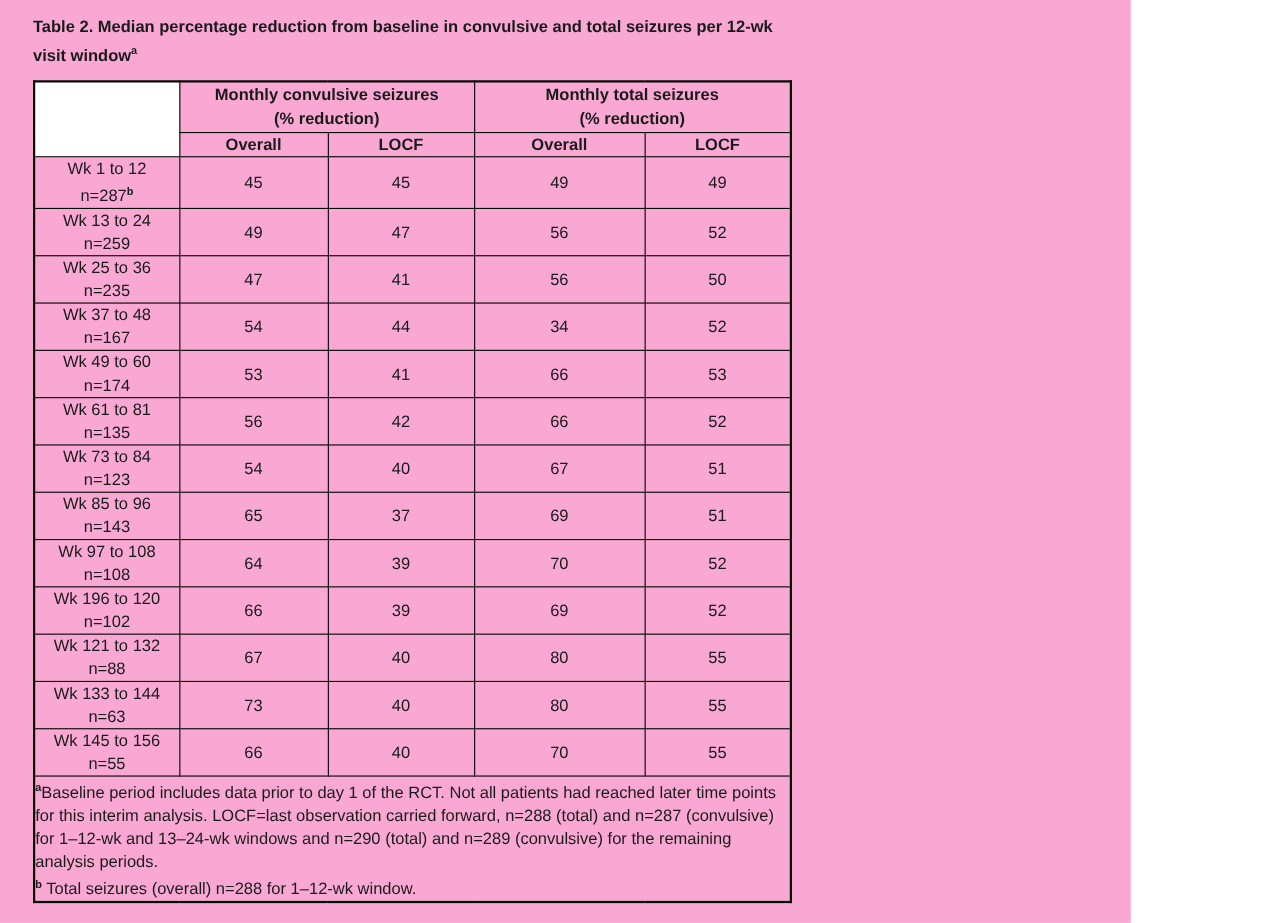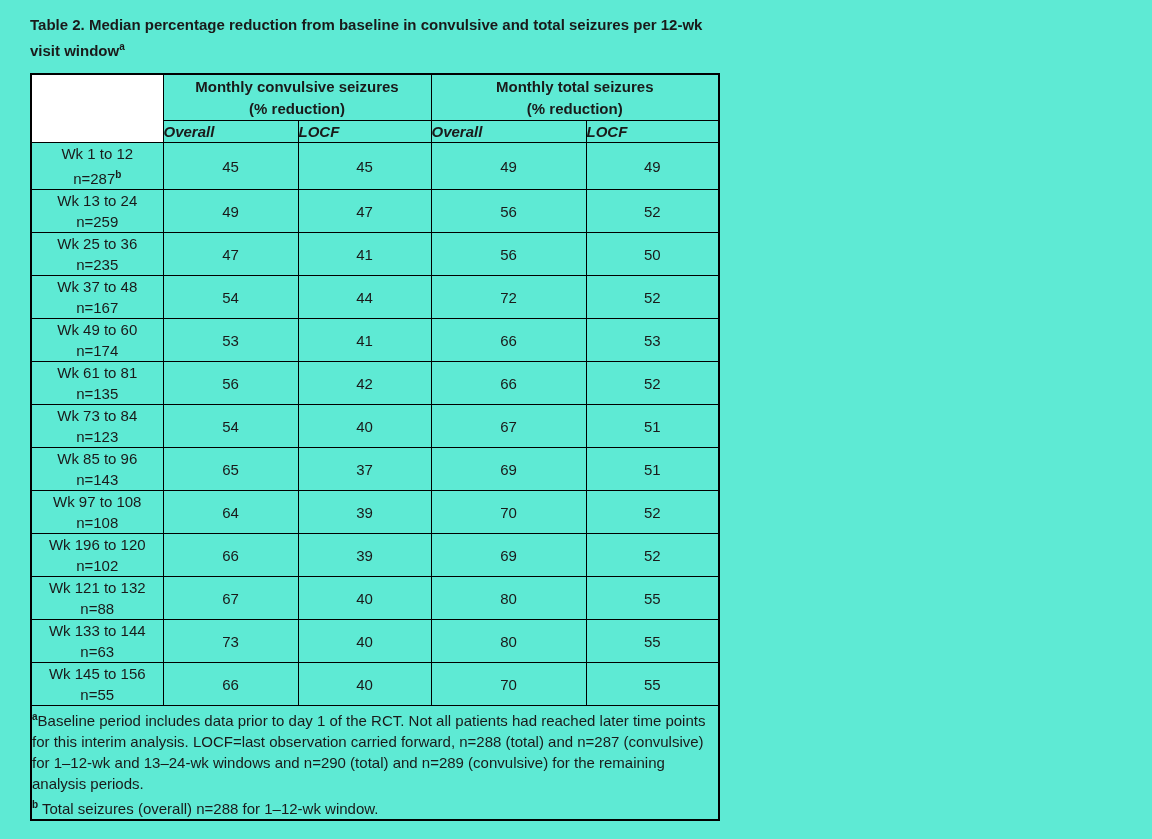--- a/index.html
+++ b/index.html
@@ -4,23 +4,23 @@
 <style>
   html, body {
     margin: 0;
     padding: 0;
     background: #ffffff;
     font-family: "Liberation Sans", sans-serif;
     color: #1a1a1a;
   }
   .canvas {
     position: relative;
-    width: 1152px;
+    width: 1028px;
     height: 839px;
-    background: #5eead4;
+    background: #f9a8d4;
     overflow: hidden;
   }
   .page {
     position: absolute;
     left: 30px;
     top: 14px;
     width: 700px;
   }
   .caption {
     font-weight: bold;
@@ -47,25 +47,24 @@
   }
   .grouphead {
     font-weight: bold;
     text-align: center;
     line-height: 22px;
     height: 45px;
     vertical-align: middle;
   }
   .subhead {
     font-weight: bold;
-    text-align: left;
+    text-align: center;
     height: 21px;
     line-height: 21px;
     vertical-align: middle;
-    font-style: italic;
   }
   .corner-cell {
     background: #ffffff;
   }
   td.rowlabel {
     text-align: center;
     vertical-align: top;
     padding: 2px 0 2px 8px;
     line-height: 21px;
     height: 40px;
@@ -159,21 +158,21 @@
             <td class="val">56</td>
             <td class="val">50</td>
           </tr>
           <tr>
             <td class="rowlabel">
               <div>Wk 37 to 48</div>
               <div>n=167</div>
             </td>
             <td class="val">54</td>
             <td class="val">44</td>
-            <td class="val">72</td>
+            <td class="val">34</td>
             <td class="val">52</td>
           </tr>
           <tr>
             <td class="rowlabel">
               <div>Wk 49 to 60</div>
               <div>n=174</div>
             </td>
             <td class="val">53</td>
             <td class="val">41</td>
             <td class="val">66</td>

